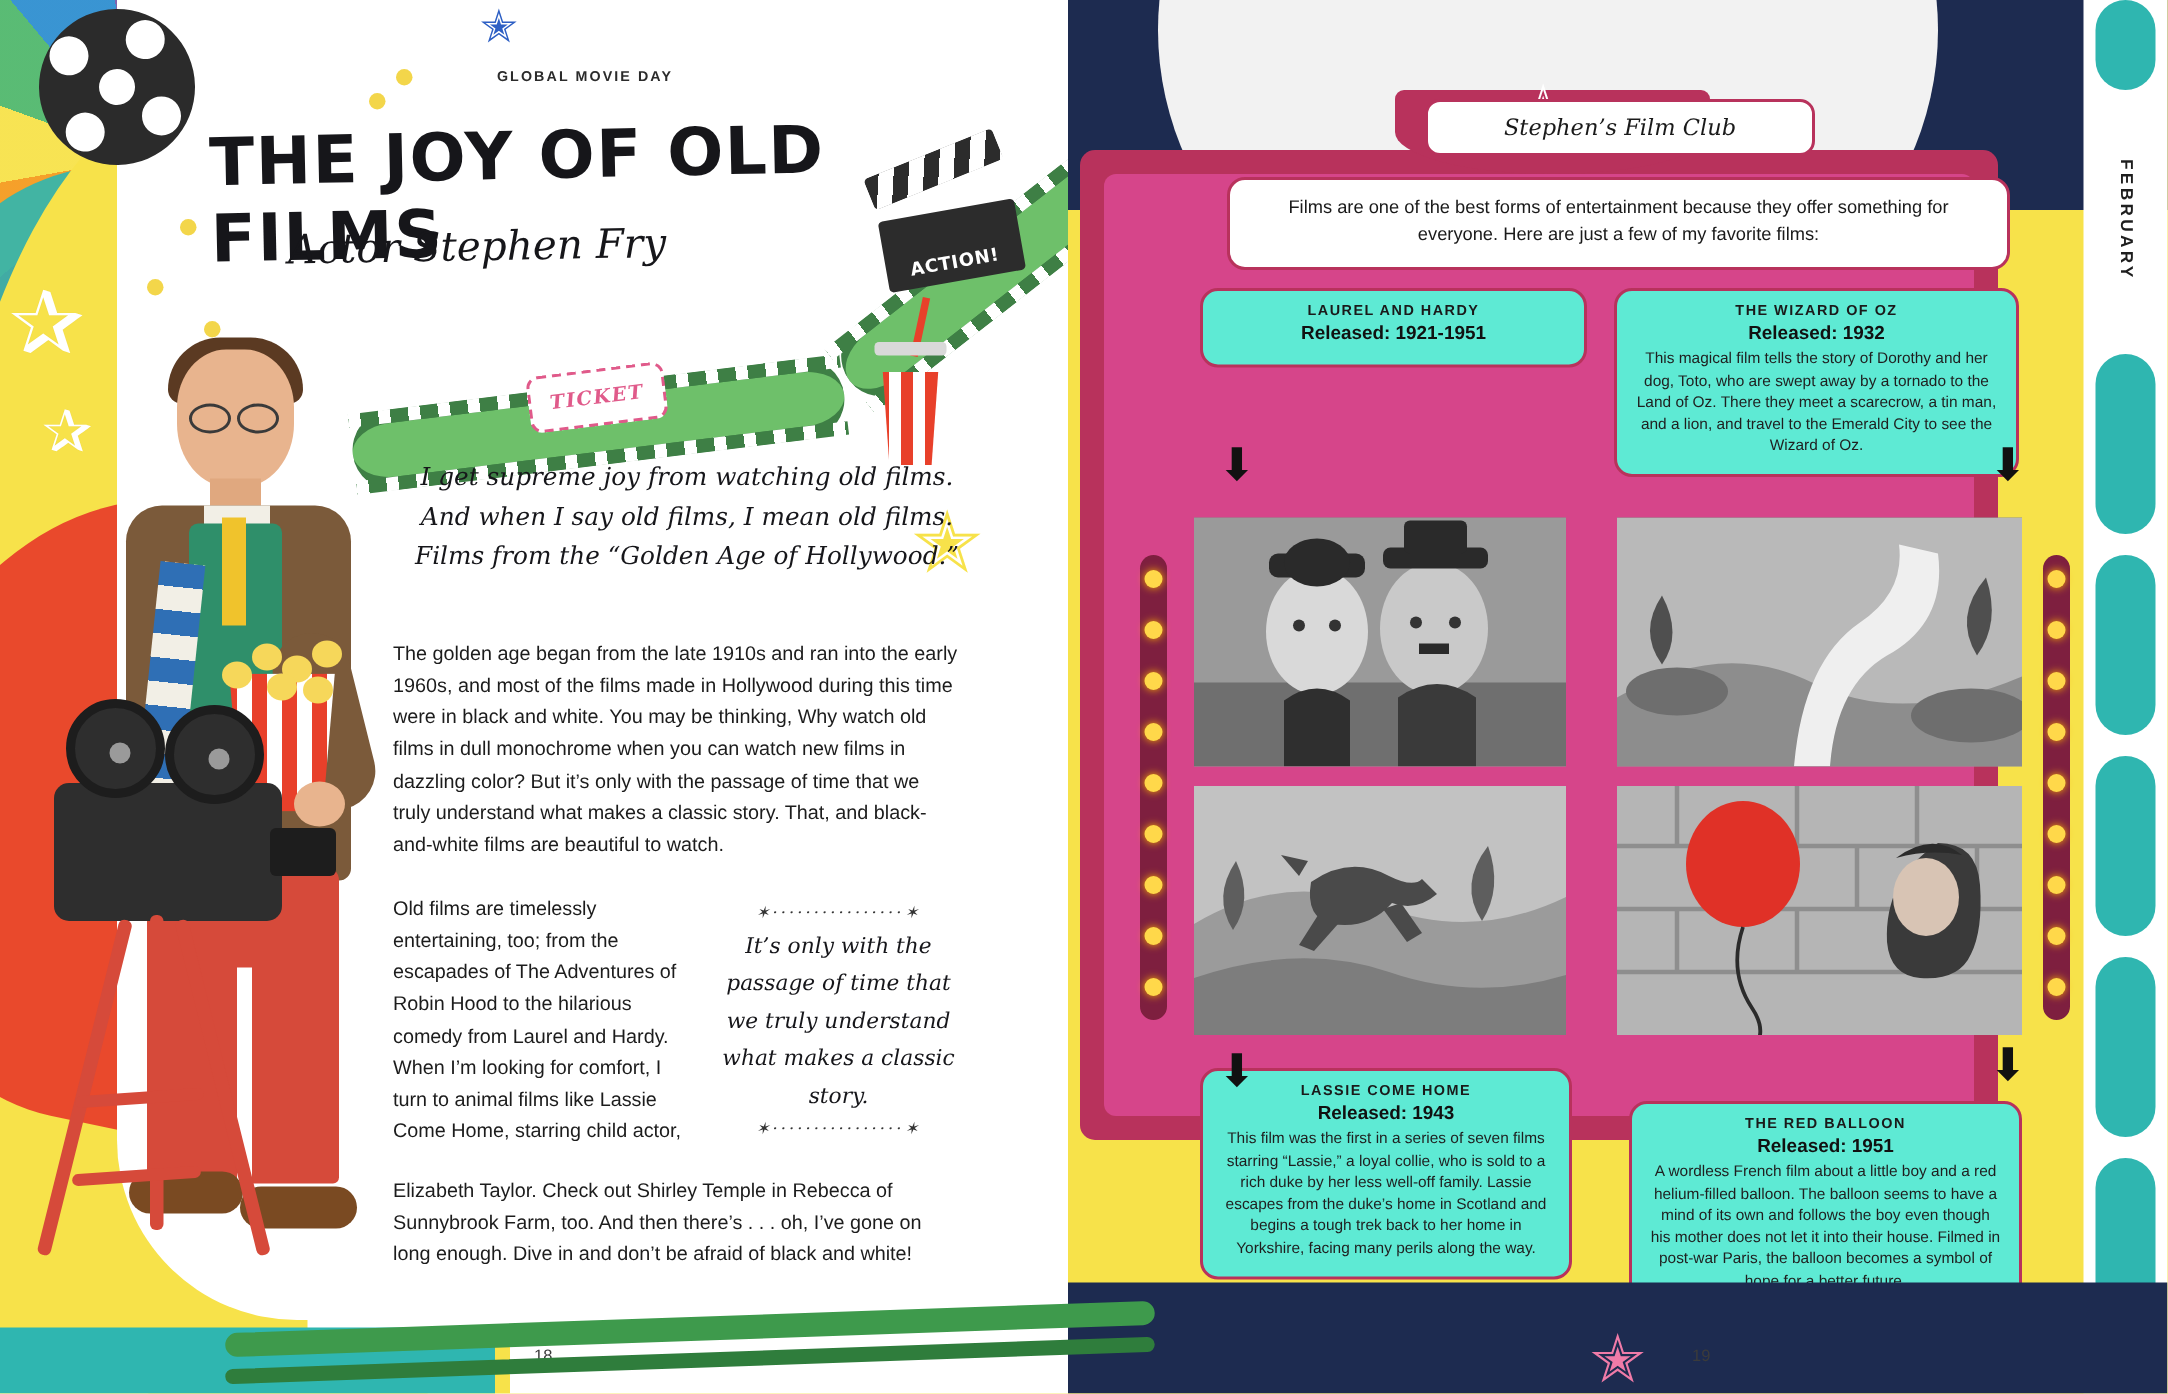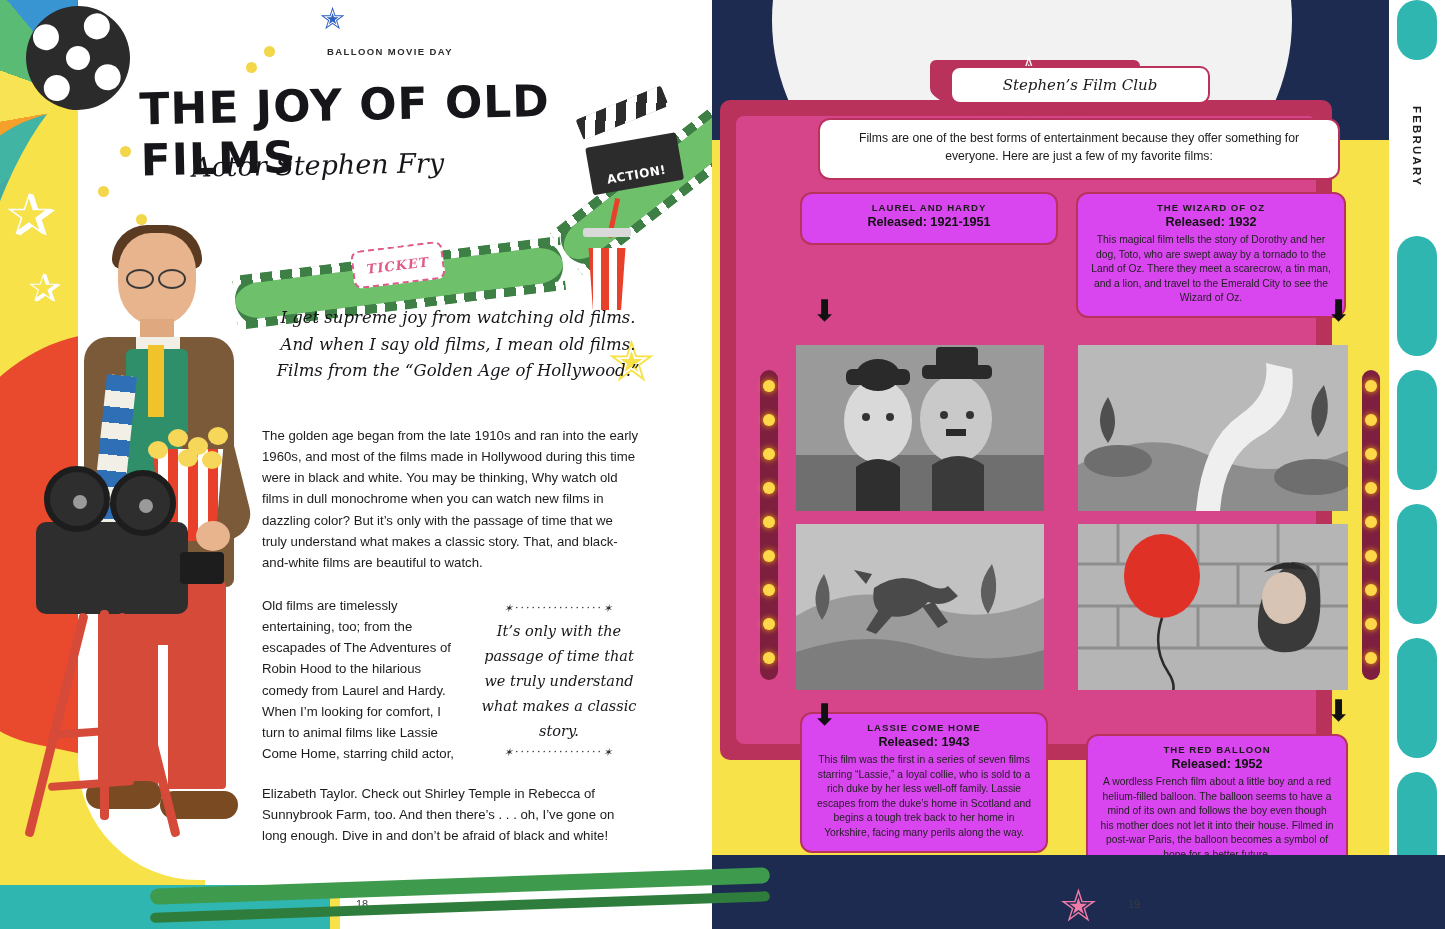--- a/index.html
+++ b/index.html
@@ -272,21 +272,21 @@
     font-family:"DejaVu Serif", serif; font-style:italic; font-size:15px; color:#1a1a1a;
   }
   .intro-card {
     position:absolute; left:818px; top:118px; width:522px; height:62px;
     background:#ffffff; border:2.5px solid #b8325c; border-radius:12px;
     padding:9px 24px; text-align:center;
     font-size:12.2px; line-height:1.5; color:#1a1a1a;
   }
 
   .film-card {
-    position:absolute; background:#d946ef; border:2.5px solid #b8325c;
+    position:absolute; background:#5eead4; border:2.5px solid #b8325c;
     border-radius:12px; padding:8px 12px 10px; text-align:center;
   }
   .film-card .fc-title {
     font-size:9.6px; letter-spacing:1px; font-weight:bold; color:#1a1a1a;
     font-variant:small-caps; margin-bottom:2px;
   }
   .film-card .fc-rel { font-size:12.6px; font-weight:bold; color:#111; margin-bottom:4px; }
   .film-card .fc-desc { font-size:10.3px; line-height:1.42; color:#1f1f1f; }
 
   .card-lh { left:800px; top:192px; width:258px; }
@@ -367,21 +367,21 @@
       <div class="holes"></div>
         <div class="holes b"></div>
     </div>
 
     <div class="popcorn-dot" style="left:264px;top:46px;"></div>
     <div class="popcorn-dot" style="left:246px;top:62px;"></div>
     <div class="popcorn-dot" style="left:120px;top:146px;"></div>
     <div class="popcorn-dot" style="left:98px;top:186px;"></div>
     <div class="popcorn-dot" style="left:136px;top:214px;"></div>
 
-    <div class="kicker">BALLOON MOVIE DAY</div>
+    <div class="kicker">GLOBAL MOVIE DAY</div>
     <div class="title-main">THE JOY OF OLD FILMS</div>
     <div class="title-sub">Actor Stephen Fry</div>
 
     <div class="ticket">TICKET</div>
 
     <div class="clapper">
       <div class="board"></div>
       <div class="bar"></div>
       <div class="label">ACTION!</div>
     </div>
@@ -497,21 +497,21 @@
   </div>
 
   <div class="film-card card-lassie">
     <div class="fc-title">LASSIE COME HOME</div>
     <div class="fc-rel">Released: 1943</div>
     <div class="fc-desc">This film was the first in a series of seven films starring “Lassie,” a loyal collie, who is sold to a rich duke by her less well-off family. Lassie escapes from the duke’s home in Scotland and begins a tough trek back to her home in Yorkshire, facing many perils along the way.</div>
   </div>
 
   <div class="film-card card-balloon">
     <div class="fc-title">THE RED BALLOON</div>
-    <div class="fc-rel">Released: 1952</div>
+    <div class="fc-rel">Released: 1951</div>
     <div class="fc-desc">A wordless French film about a little boy and a red helium-filled balloon. The balloon seems to have a mind of its own and follows the boy even though his mother does not let it into their house. Filmed in post-war Paris, the balloon becomes a symbol of hope for a better future.</div>
   </div>
 
   <div class="photo ph1">
     <svg width="248" height="166" viewBox="0 0 248 166">
       <rect width="248" height="166" fill="#9a9a9a"></rect>
       <rect y="110" width="248" height="56" fill="#6f6f6f"></rect>
       <ellipse cx="82" cy="76" rx="34" ry="42" fill="#d9d9d9"></ellipse>
       <ellipse cx="160" cy="74" rx="36" ry="44" fill="#c9c9c9"></ellipse>
       <rect x="50" y="24" width="64" height="16" rx="6" fill="#2a2a2a"></rect>

